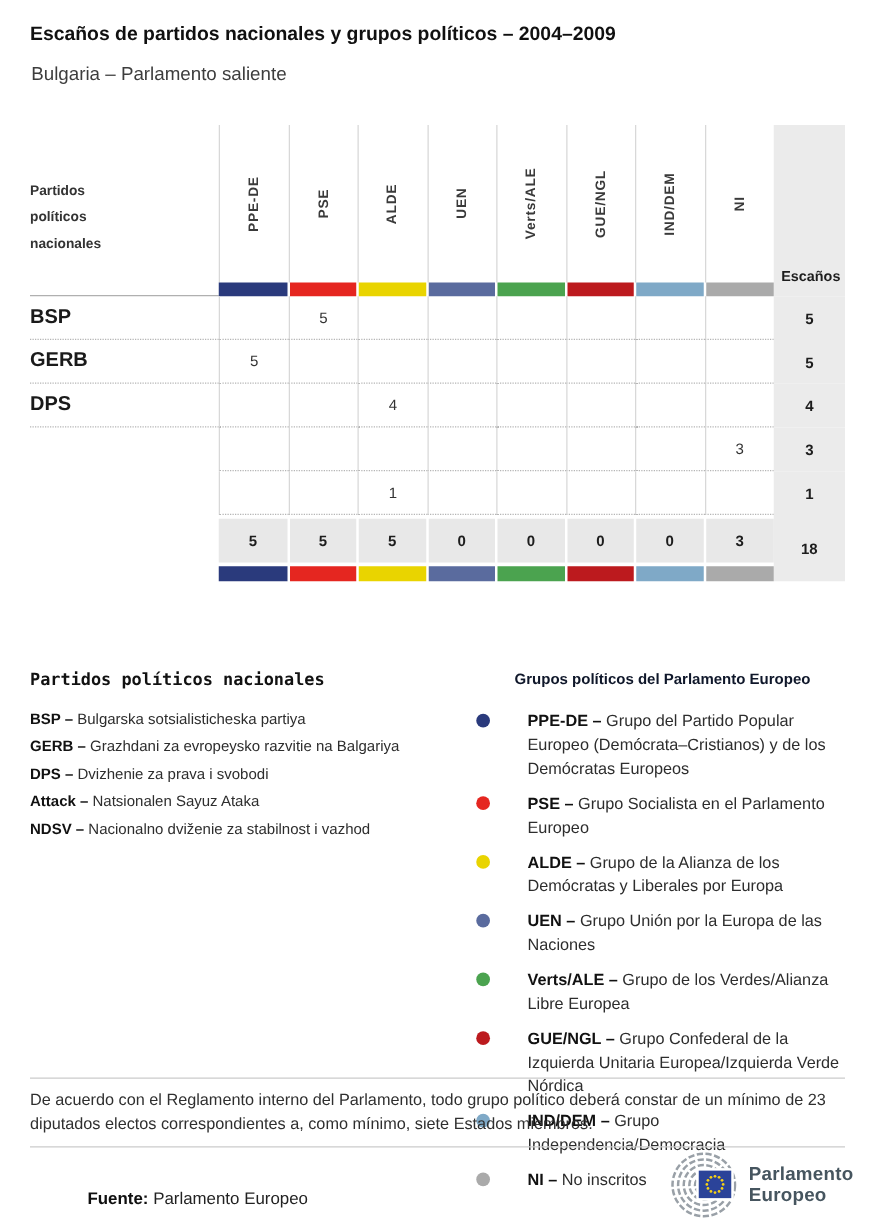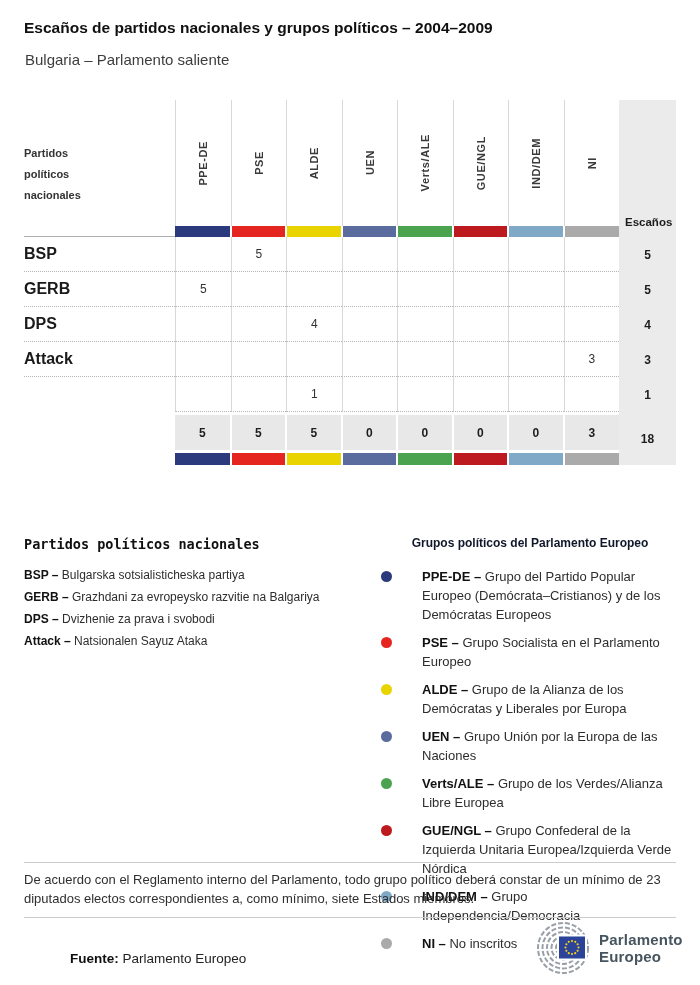--- a/index.html
+++ b/index.html
@@ -148,21 +148,20 @@
       <div class="pl" style="grid-area: 5 / 1;">DPS</div>
       <div class="vc" style="grid-area: 5 / 2;"></div>
       <div class="vc" style="grid-area: 5 / 3;"></div>
       <div class="vc" style="grid-area: 5 / 4;">4</div>
       <div class="vc" style="grid-area: 5 / 5;"></div>
       <div class="vc" style="grid-area: 5 / 6;"></div>
       <div class="vc" style="grid-area: 5 / 7;"></div>
       <div class="vc" style="grid-area: 5 / 8;"></div>
       <div class="vc" style="grid-area: 5 / 9;"></div>
       <div class="sc" style="grid-area: 5 / 10;">4</div>
-      <div class="pl" style="grid-area: 6 / 1;">Attack</div>
       <div class="vc" style="grid-area: 6 / 2;"></div>
       <div class="vc" style="grid-area: 6 / 3;"></div>
       <div class="vc" style="grid-area: 6 / 4;"></div>
       <div class="vc" style="grid-area: 6 / 5;"></div>
       <div class="vc" style="grid-area: 6 / 6;"></div>
       <div class="vc" style="grid-area: 6 / 7;"></div>
       <div class="vc" style="grid-area: 6 / 8;"></div>
       <div class="vc" style="grid-area: 6 / 9;">3</div>
       <div class="sc" style="grid-area: 6 / 10;">3</div>
       <div class="vc" style="grid-area: 7 / 2;"></div>
@@ -225,20 +224,21 @@
       </div>
     </div>
 
   <div class="legend-parties">
     <h3>Partidos políticos nacionales</h3>
     <ul id="legend-parties-list">
         <li><b>BSP –</b> Bulgarska sotsialisticheska partiya</li>
         <li><b>GERB –</b> Grazhdani za evropeysko razvitie na Balgariya</li>
         <li><b>DPS –</b> Dvizhenie za prava i svobodi</li>
         <li><b>Attack –</b> Natsionalen Sayuz Ataka</li>
+        <li><b>NDSV –</b> Nacionalno dviženie za stabilnost i vazhod</li>
       </ul>
   </div>
 
   <div class="legend-groups">
     <h3>Grupos políticos del Parlamento Europeo</h3>
     <ul id="legend-groups-list">
         <li>
           <span class="dot" style="background: rgb(42, 58, 124);"></span>
           <div><b>PPE-DE –</b> Grupo del Partido Popular Europeo (Demócrata–Cristianos) y de los Demócratas Europeos</div>
         </li>

